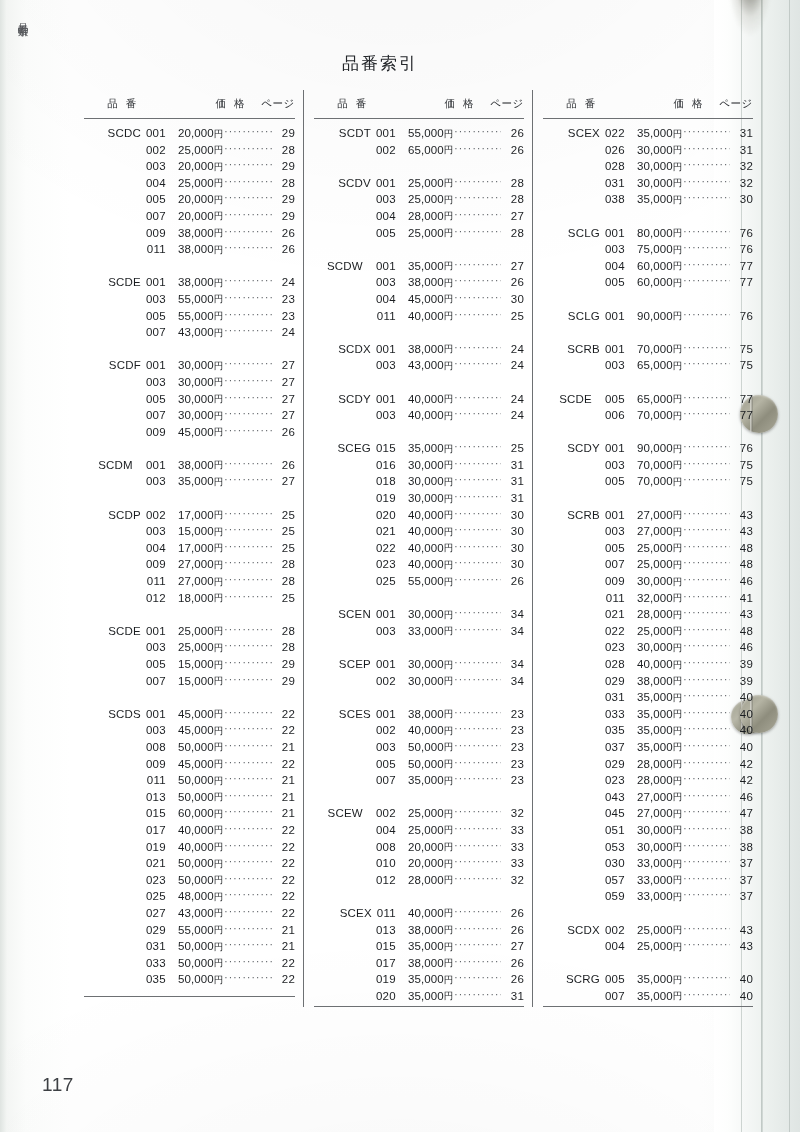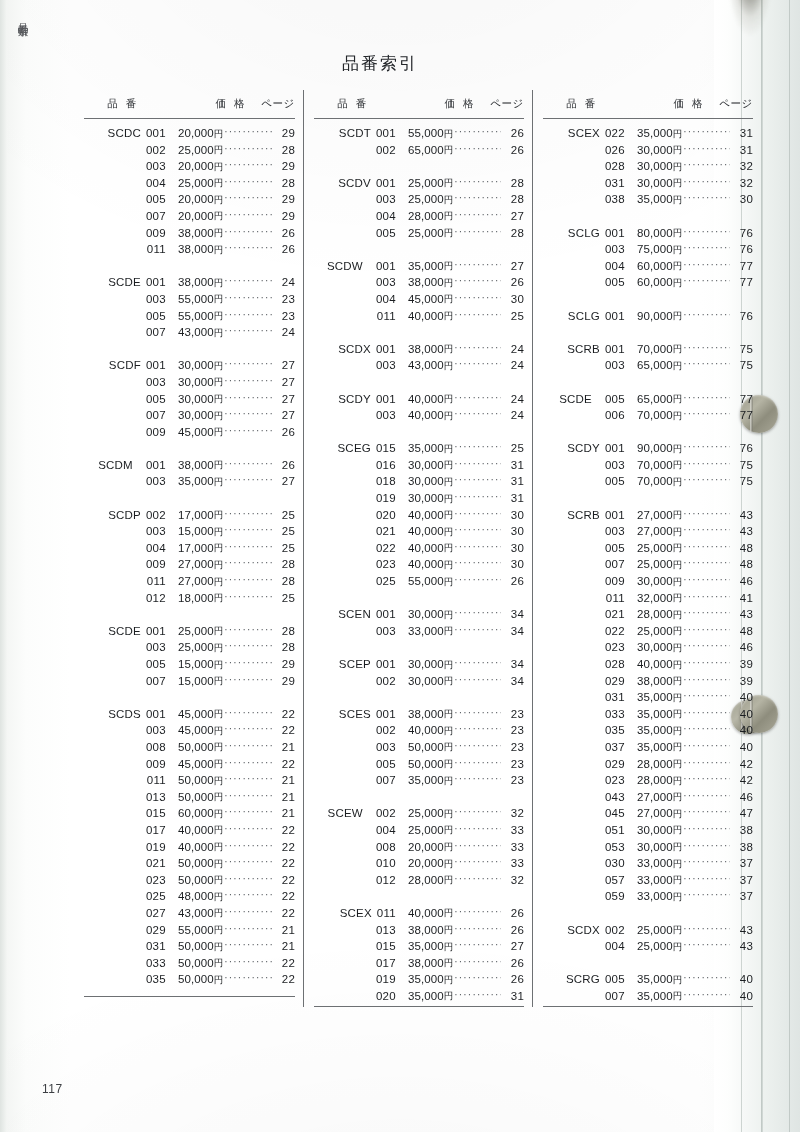--- a/index.html
+++ b/index.html
@@ -203,21 +203,21 @@
   .col-rule-bottom {
     border-bottom: 1px solid #6d7073;
     height: 0;
   }
 
   
   .folio {
     position: absolute;
     left: 42px;
     bottom: 36px;
-    font-size: 12px;
+    font-size: 19px;
     color: #3c3f43;
     letter-spacing: 0.5px;
   }
 </style>
 </head>
 <body>
 
 <div class="page-scan"></div>
 <div class="scan-left-edge"></div>
 

